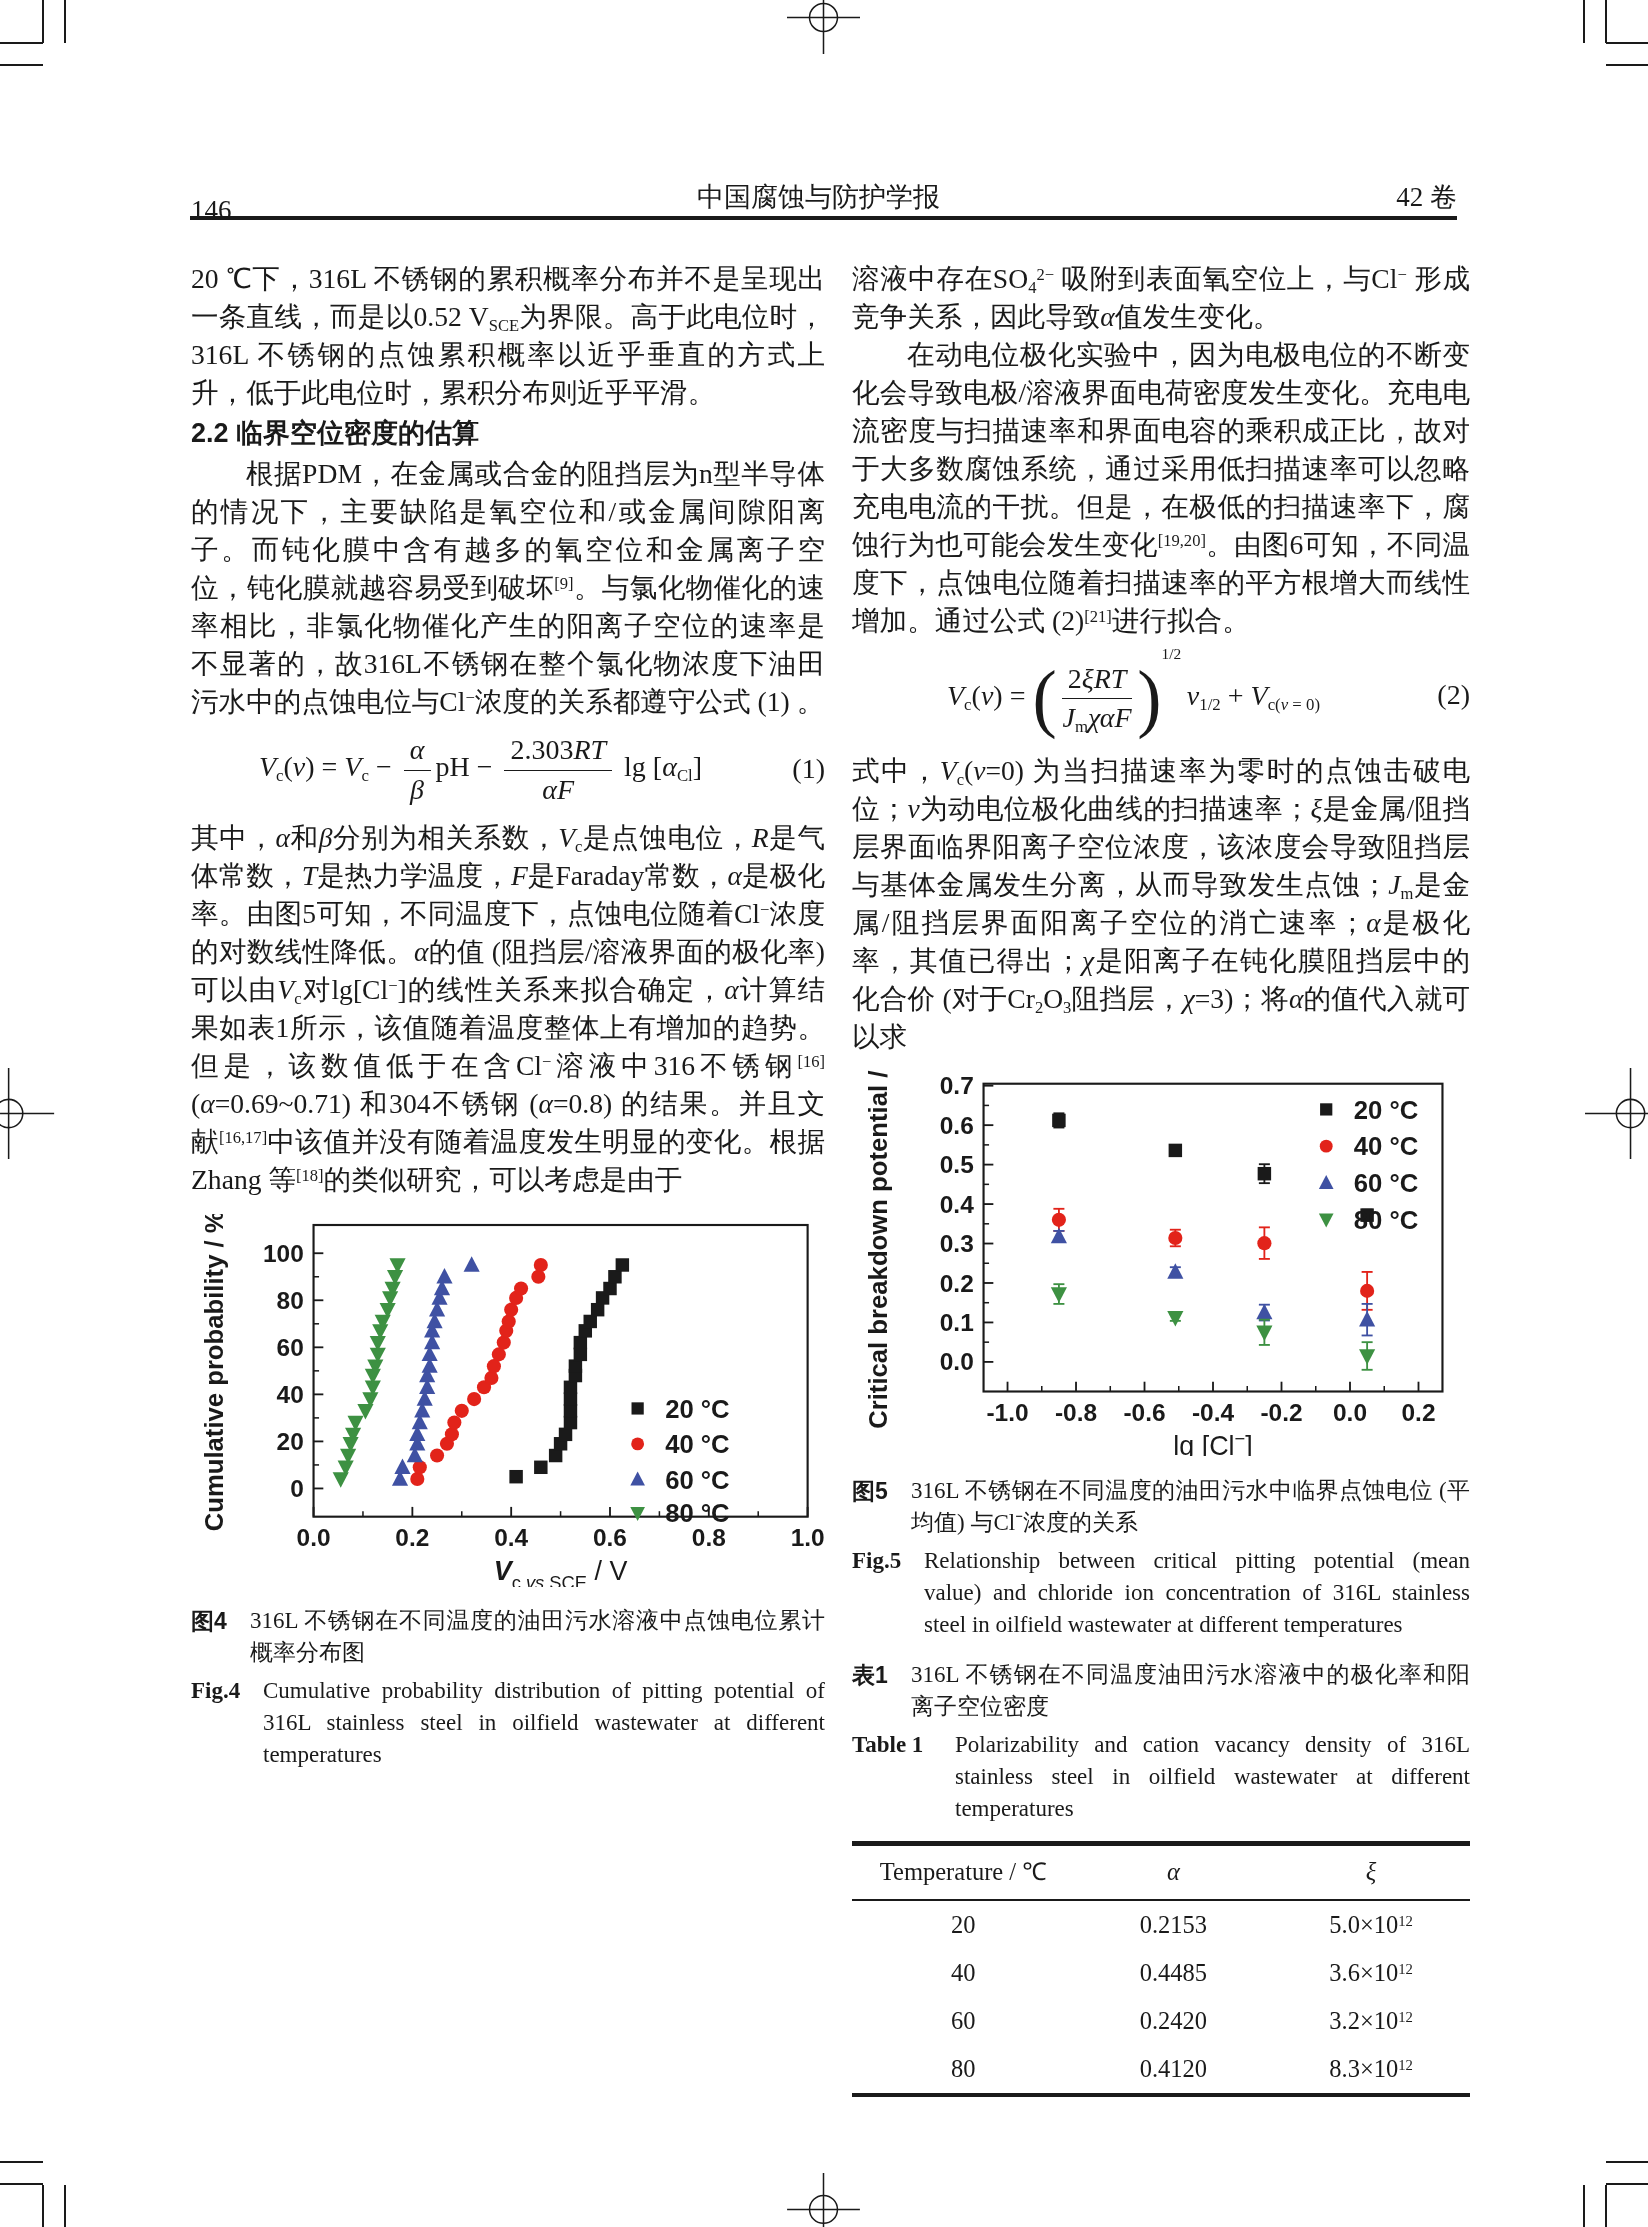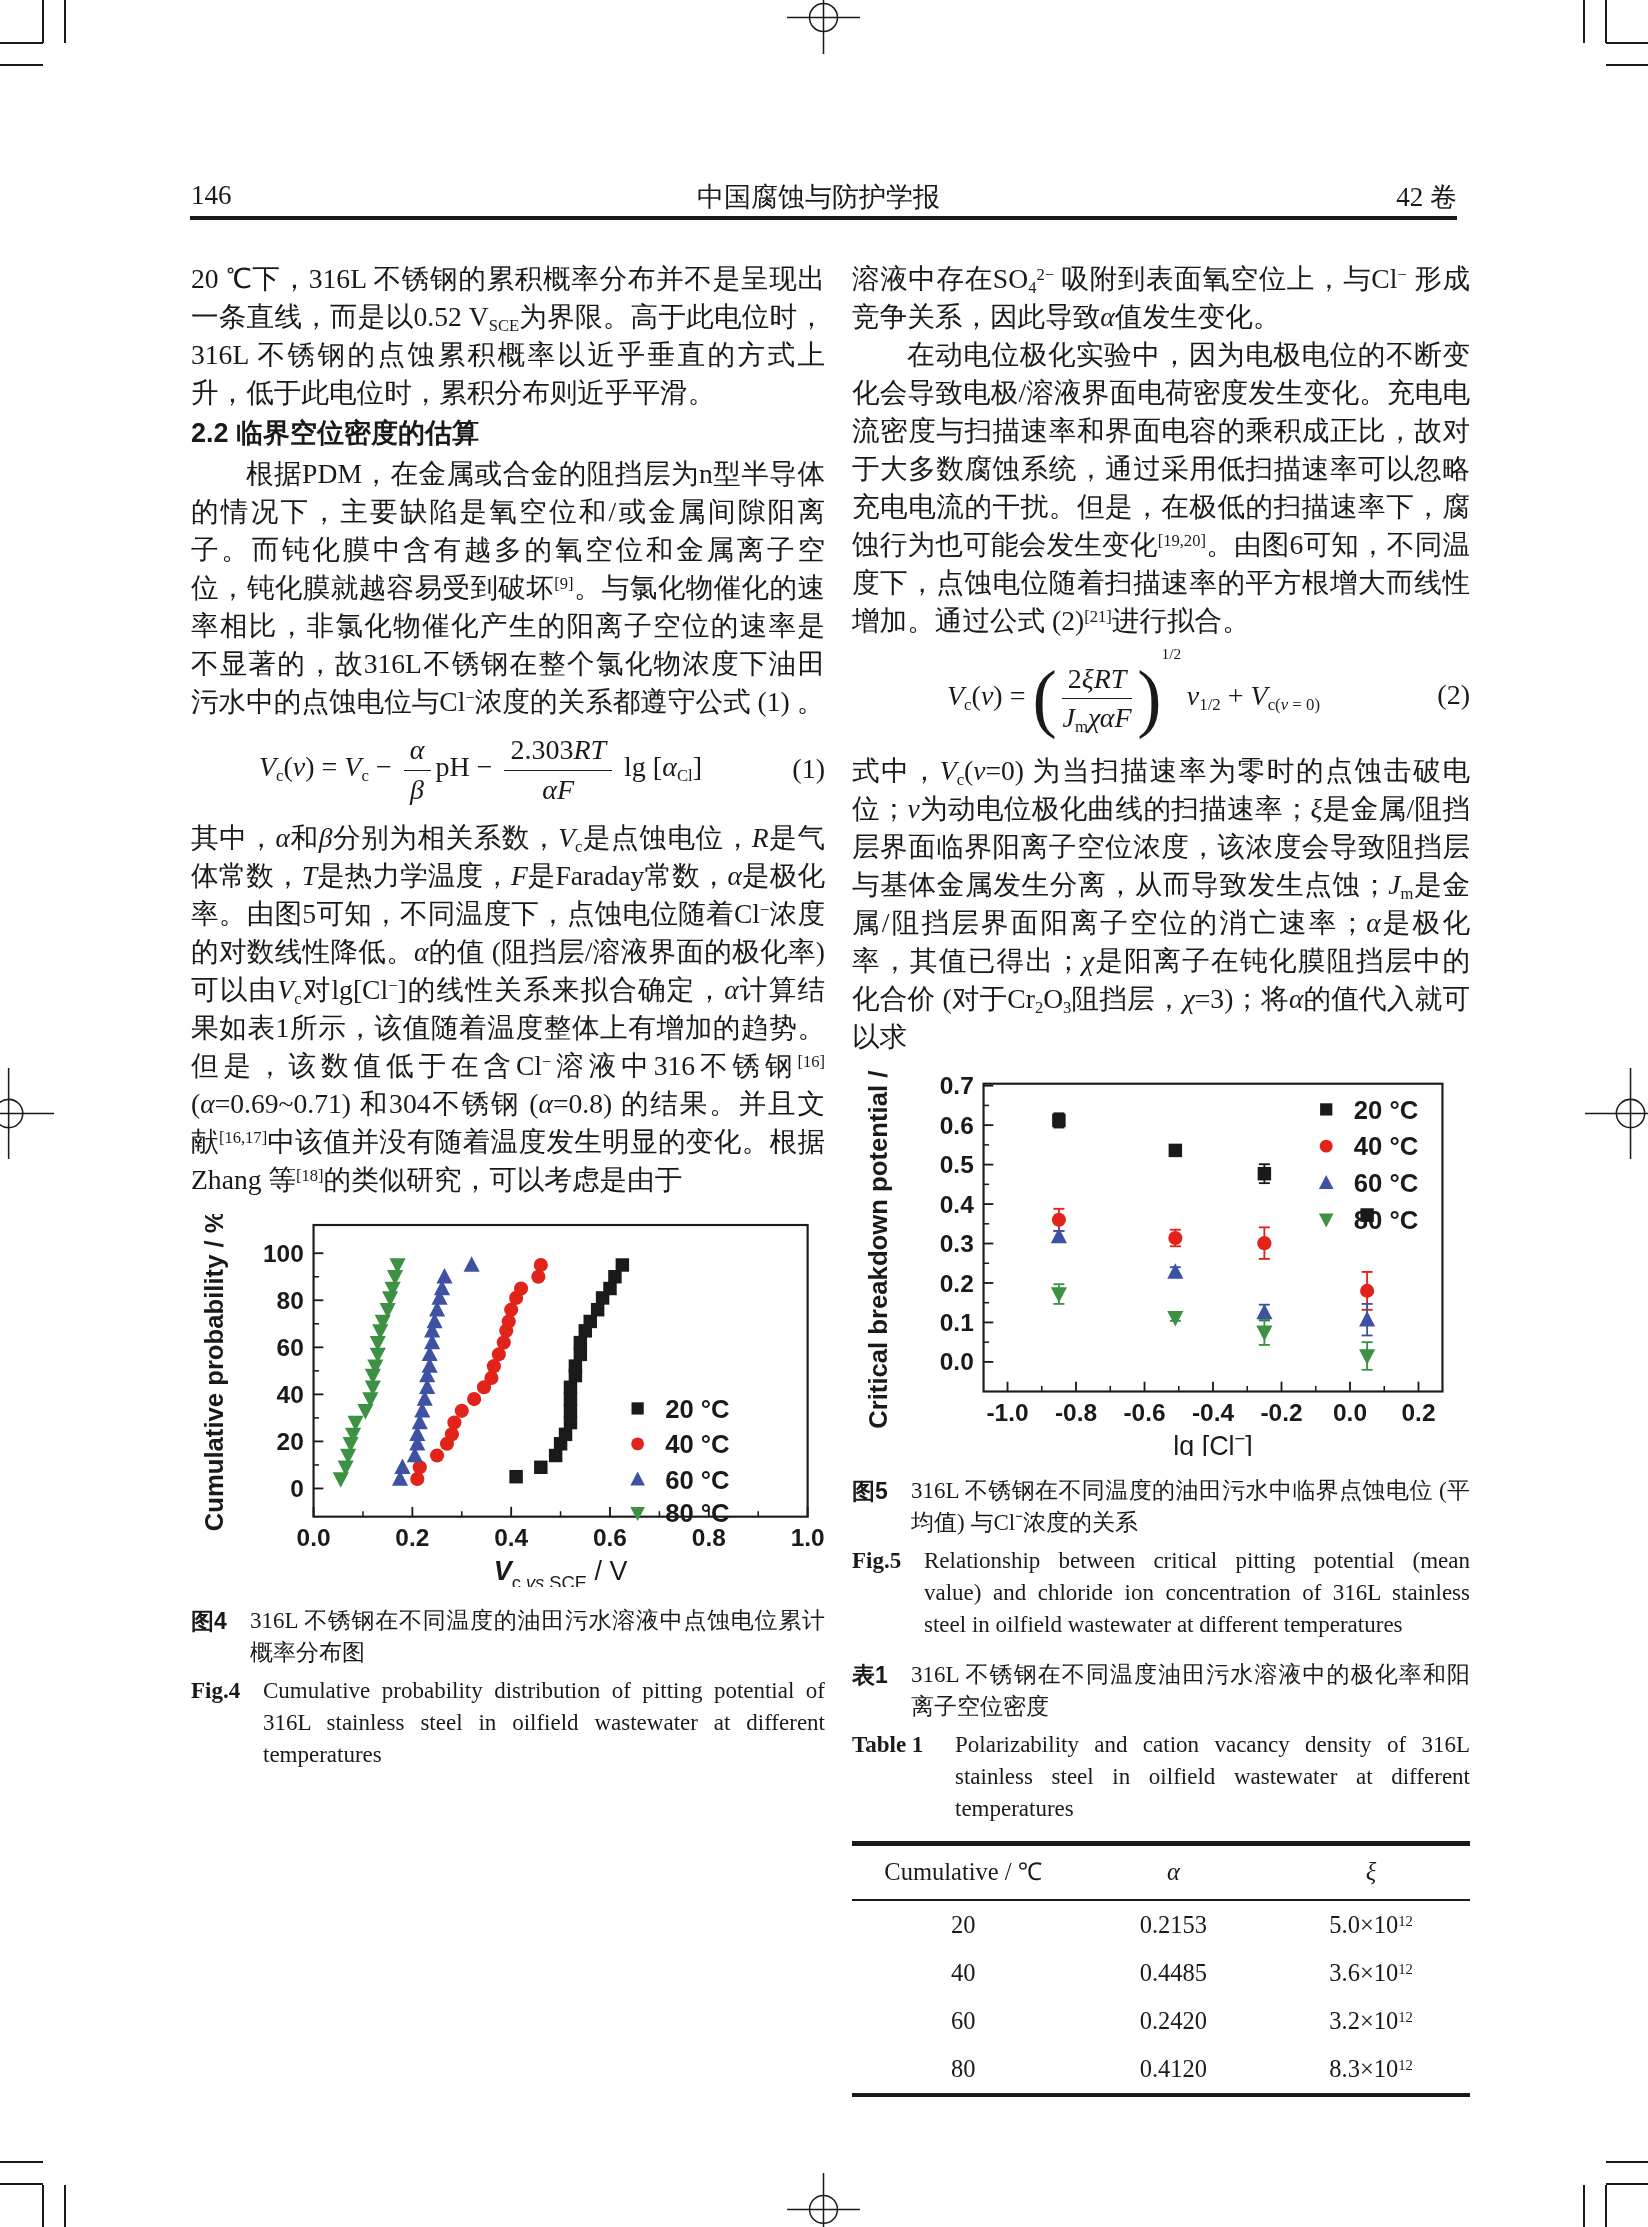--- a/index.html
+++ b/index.html
@@ -2,21 +2,21 @@
 <html style="font-size:9.8px"><head>
 <meta charset="utf-8">
 <style>
   html,body{margin:0;padding:0;}
   body{width:1649px;height:2227px;position:relative;background:#ffffff;overflow:hidden;
        font-family:"Liberation Serif",serif;color:#1a1a1a;}
   
   .mark{position:absolute;background:#1a1a1a;}
   .regmark{position:absolute;}
   
-  .hdr-num{position:absolute;top:180px;left:191px;font-size:27px;}
+  .hdr-num{position:absolute;top:195px;left:191px;font-size:27px;}
   .hdr-title{position:absolute;top:179px;left:0;width:1637px;text-align:center;font-size:27px;}
   .hdr-vol{position:absolute;top:179px;right:192px;font-size:27px;}
   .hdr-rule{position:absolute;top:216px;left:190px;width:1267px;height:4.3px;background:#1a1a1a;}
   
   .col{position:absolute;top:240px;font-size:27.6px;line-height:38px;text-align:justify;margin-top:20px;}
   #left-col{left:191px;width:634px;}
   #right-col{left:852px;width:618px;}
   .para{margin:0;}
   .para.indent{text-indent:55px;}
   sub{font-size:0.6em;vertical-align:-0.3em;line-height:0;}
@@ -423,21 +423,21 @@
     <span>316L 不锈钢在不同温度油田污水溶液中的极化率和阳离子空位密度</span>
   </div>
   <div class="caption cap-en-wide">
     <span class="cap-label">Table 1</span>
     <span>Polarizability and cation vacancy density of 316L stainless steel in oilfield wastewater at different temperatures</span>
   </div>
 
   <div id="table1">
     <div class="t1-rule"></div>
     <div class="t1-row head">
-      <div class="t1-c1">Cumulative / ℃</div>
+      <div class="t1-c1">Temperature / ℃</div>
       <div class="t1-c2 greek">α</div>
       <div class="t1-c3 greek">ξ</div>
     </div>
     <div class="t1-rule-mid"></div>
     <div id="t1-body">
         <div class="t1-row">
           <div class="t1-c1">20</div>
           <div class="t1-c2">0.2153</div>
           <div class="t1-c3">5.0×10<sup>12</sup></div>
         </div>

